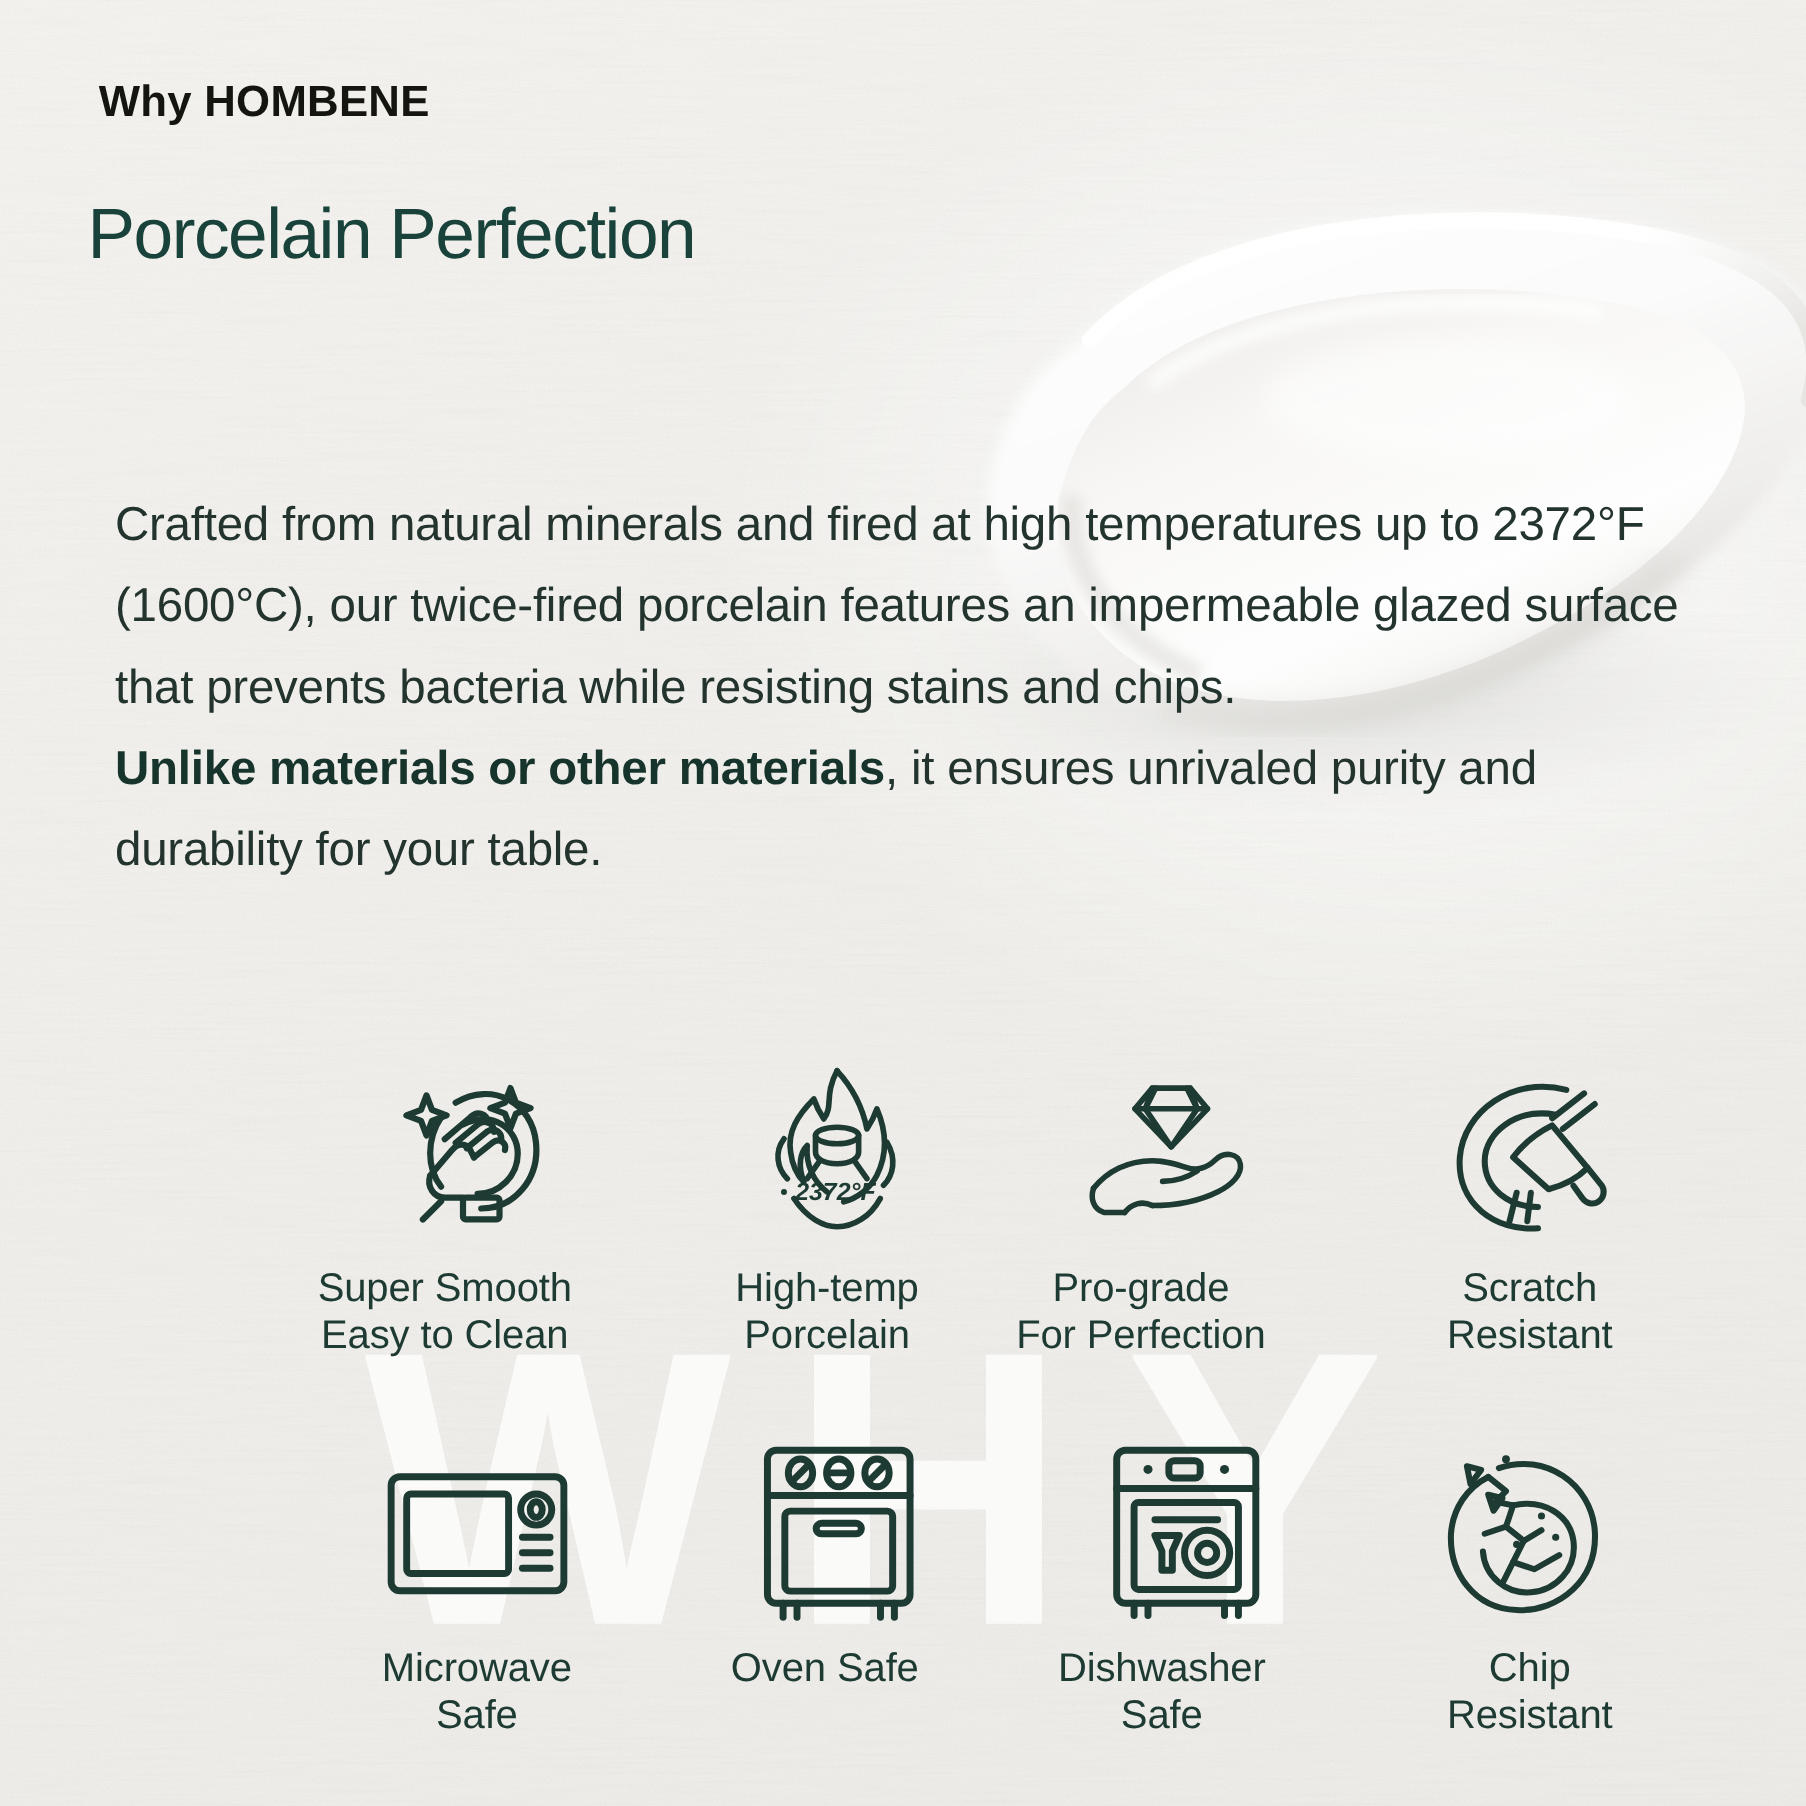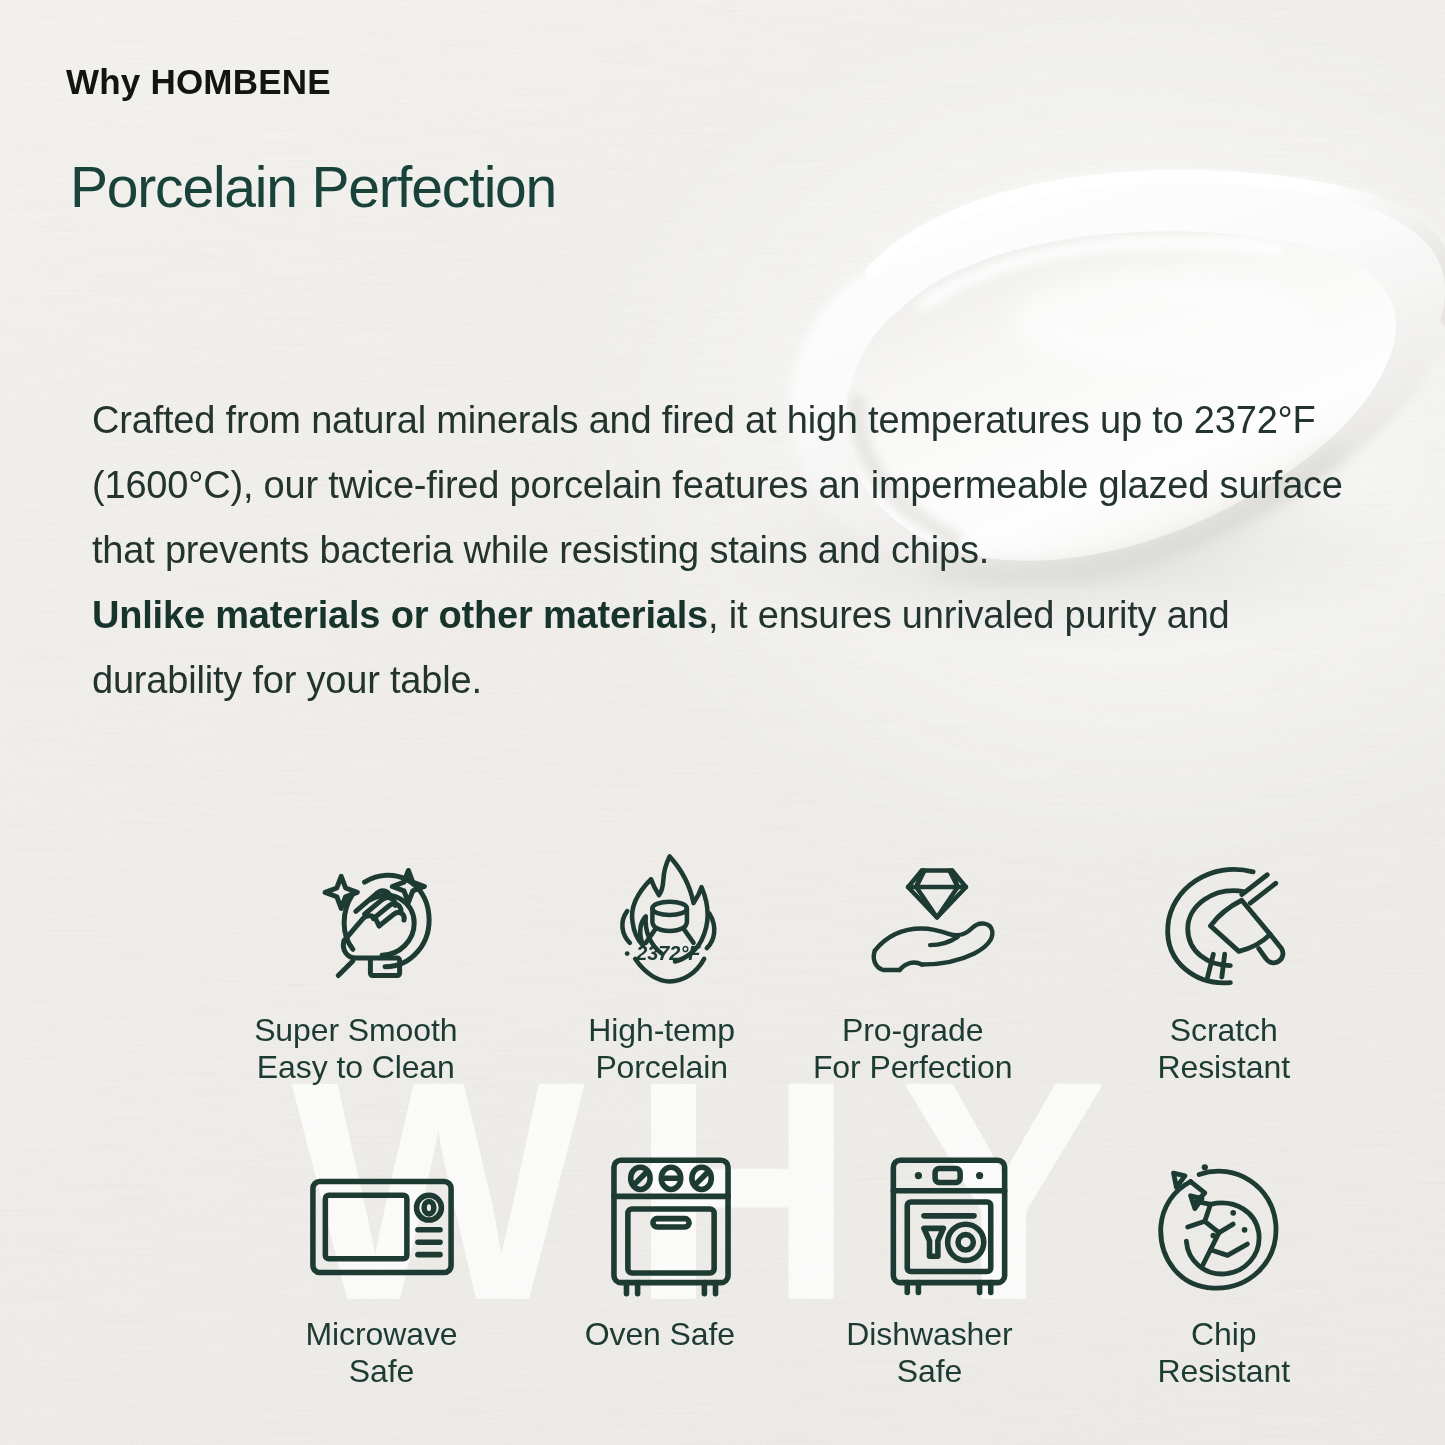--- a/index.html
+++ b/index.html
@@ -58,21 +58,21 @@
     left: 600px;
     top: 150px;
     width: 860px;
     height: 520px;
     pointer-events: none;
   }
 
   
   .brand {
     position: absolute;
-    left: 66px;
+    left: 79px;
     top: 62px;
     font-size: 35px;
     font-weight: 700;
     color: #15150f;
     letter-spacing: .2px;
   }
 
   .headline {
     position: absolute;
     left: 70px;

